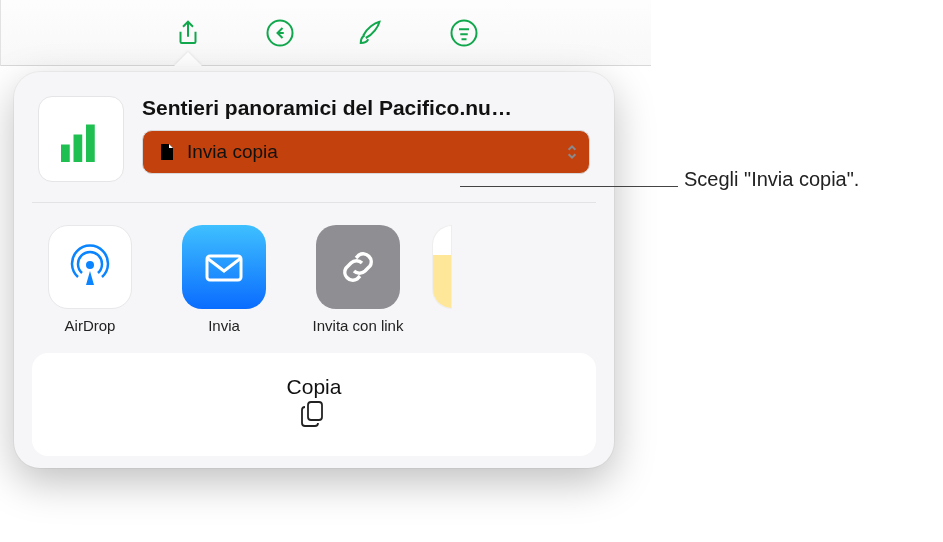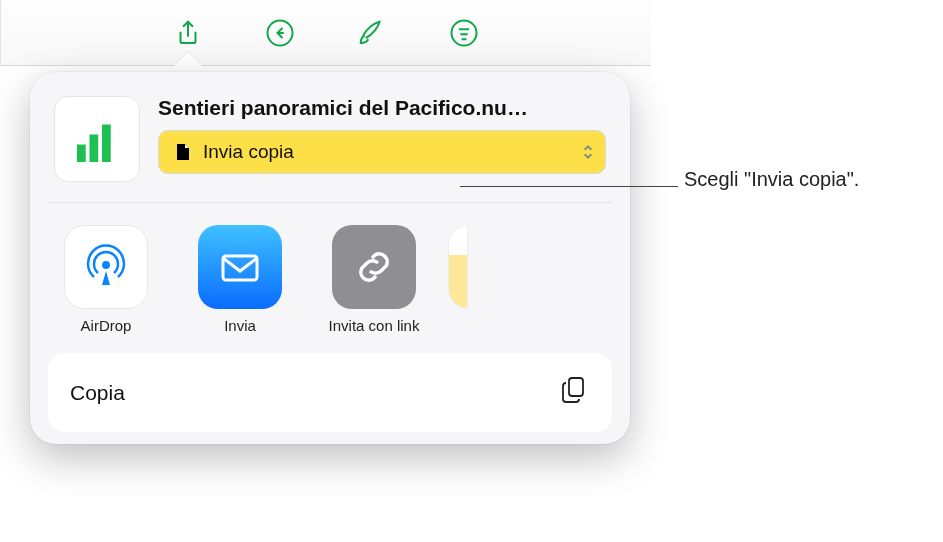--- a/index.html
+++ b/index.html
@@ -48,21 +48,21 @@
       width: 650px;
       border: 1px solid #e2e2e2;
       border-top: none;
       border-bottom: none;
       background: #fff;
       position: relative;
     }
     .popover {
       position: absolute;
       top: 72px;
-      left: 30px;
+      left: 14px;
       width: 600px;
       background: #f6f6f8;
       border-radius: 26px;
       box-shadow: 0 14px 40px rgba(0,0,0,.25), 0 0 0 1px rgba(0,0,0,.04);
       padding: 24px 18px 12px 18px;
       z-index: 5;
     }
     .header-row {
       display: flex;
       gap: 18px;
@@ -82,21 +82,21 @@
     .doc-title {
       font-size: 21px;
       font-weight: 600;
       color: #111;
       white-space: nowrap;
       overflow: hidden;
       text-overflow: ellipsis;
     }
     .select-row {
       height: 44px;
-      background: #fde047;
+      background: #c2410c;
       border-radius: 10px;
       border: 1px solid #d8d8da;
       display: flex;
       align-items: center;
       padding: 0 10px 0 14px;
       gap: 10px;
       font-size: 19px;
       color: #111;
       cursor: default;
     }
@@ -139,20 +139,21 @@
     .apps-row .app:last-child .app-icon svg { display:none; }
     .action-card {
       background: #fff;
       border-radius: 16px;
       padding: 22px 22px;
       display: flex;
       align-items: center;
       justify-content: space-between;
       font-size: 21px;
       color: #111;
+      flex-direction: column;
     }
     .action-card .right-icon svg { width: 30px; height: 30px; color:#222; }
     .callout-line {
       position: absolute;
       top: 186px;
       left: 460px;
       width: 218px;
       height: 1px;
       background: #444;
       z-index: 10;

